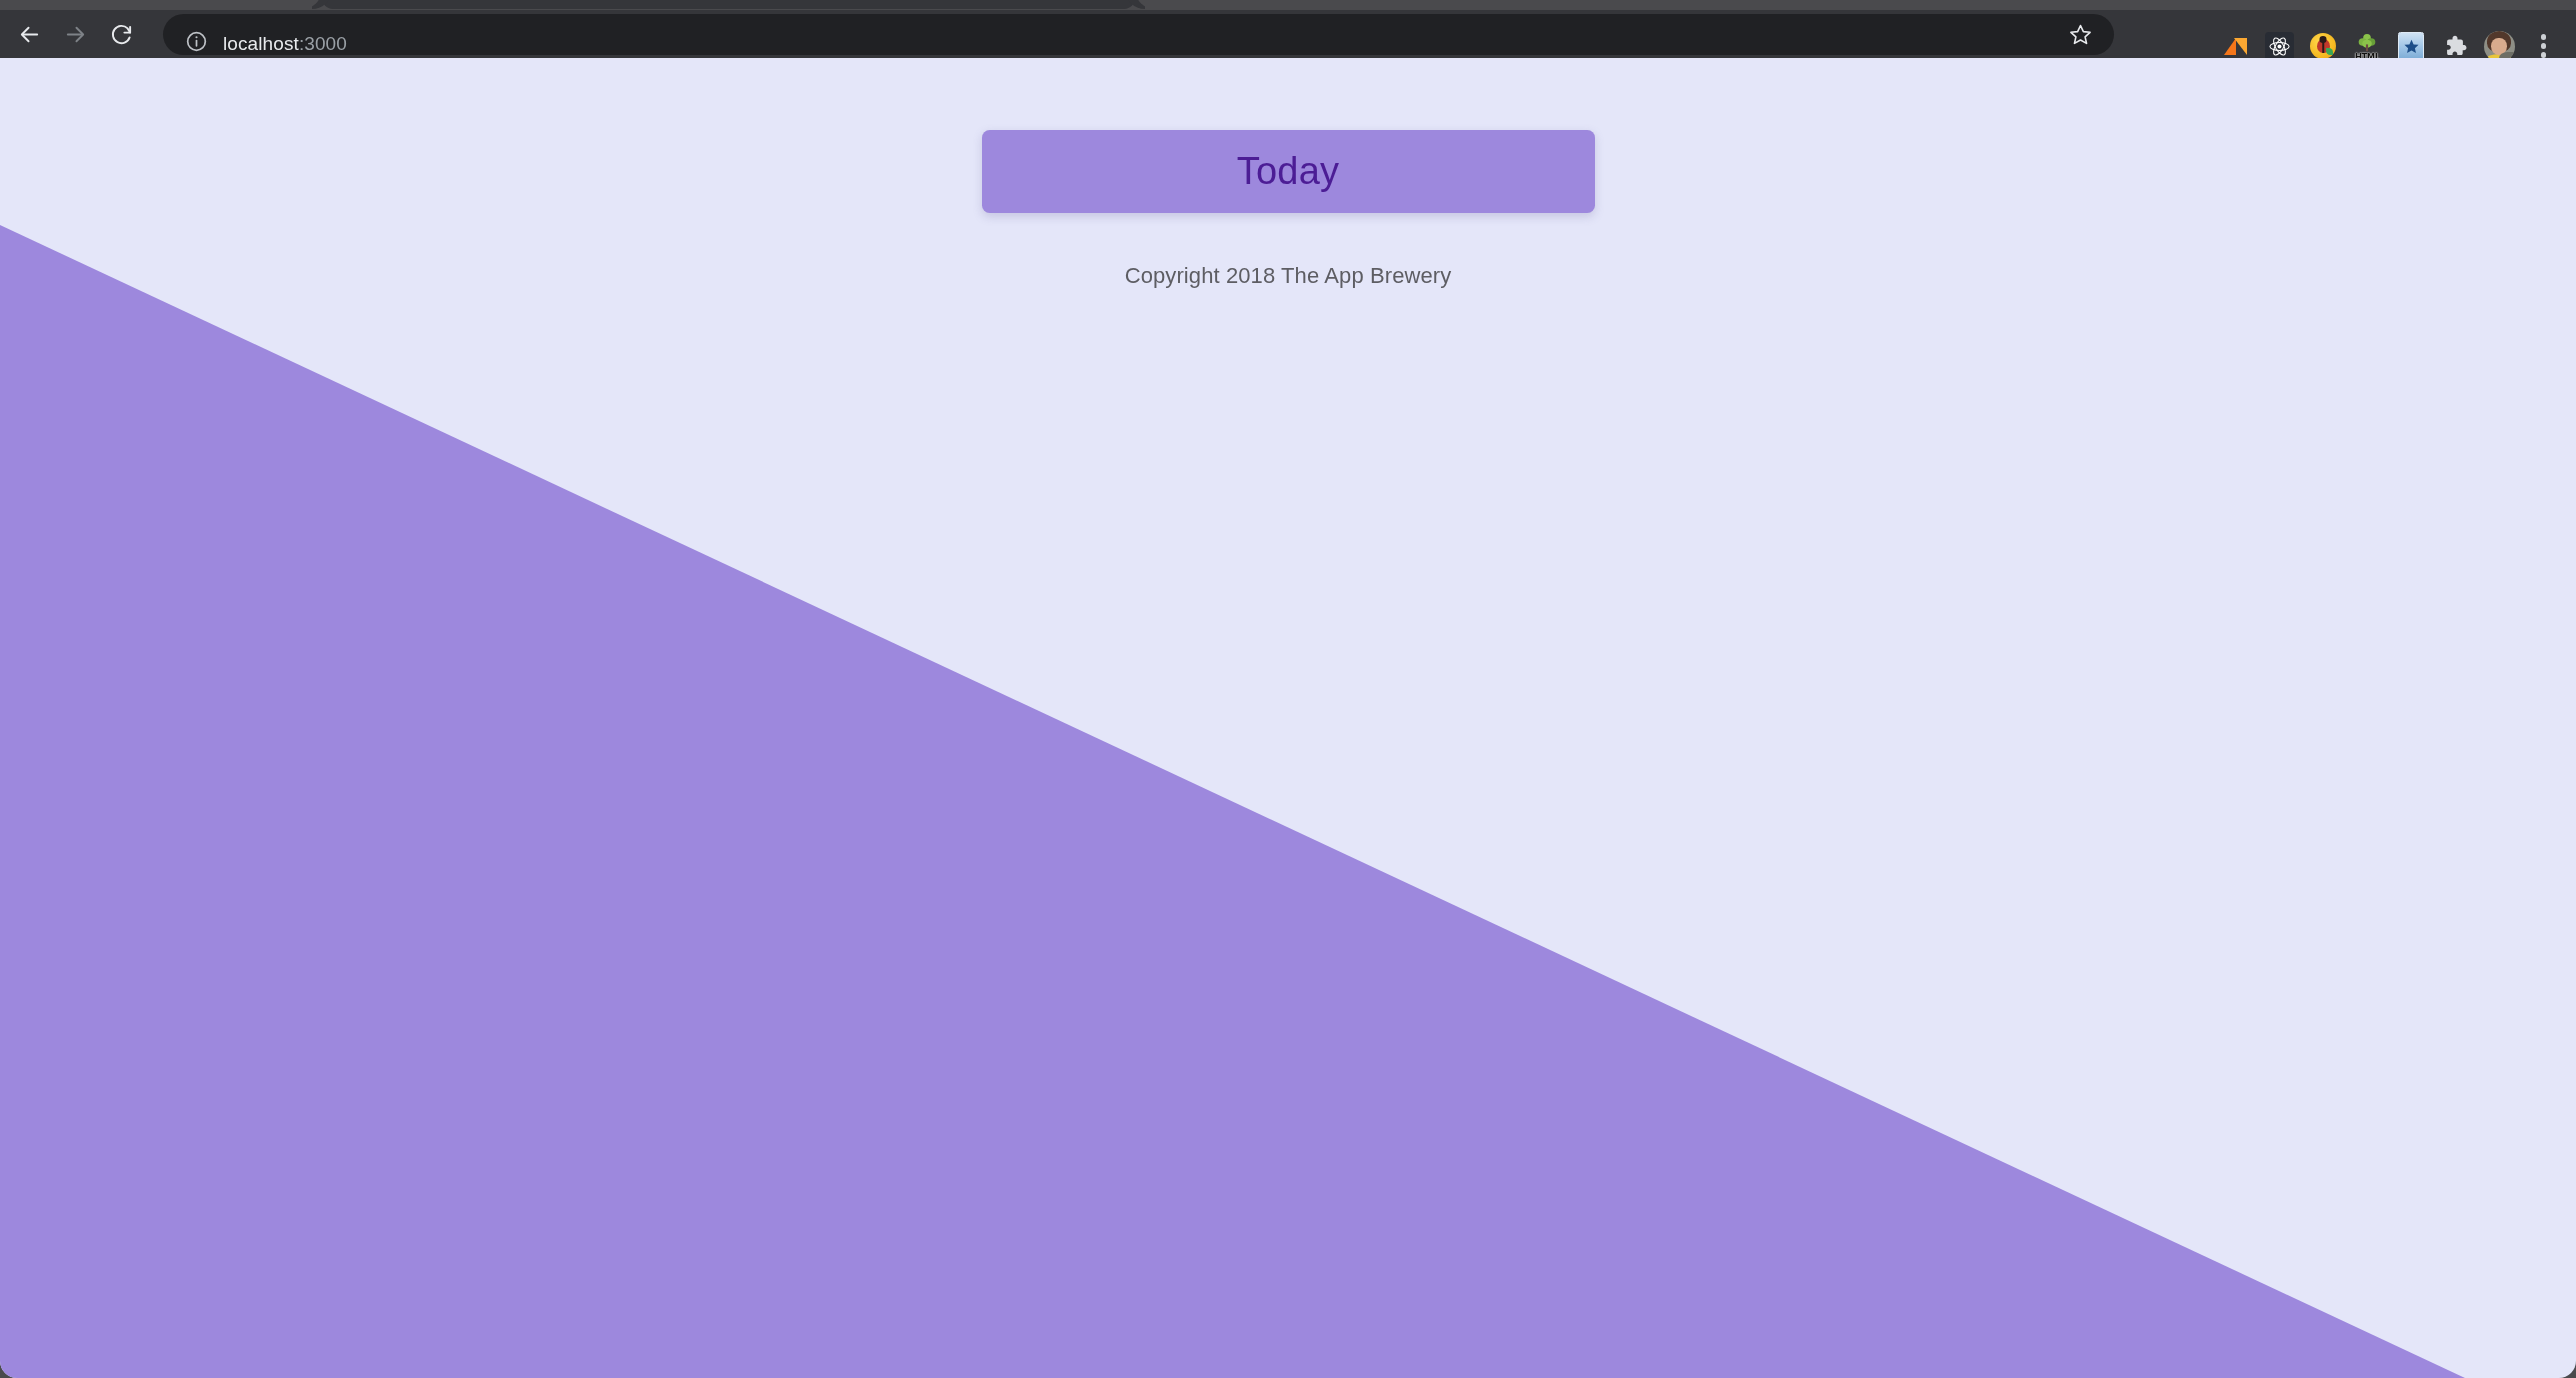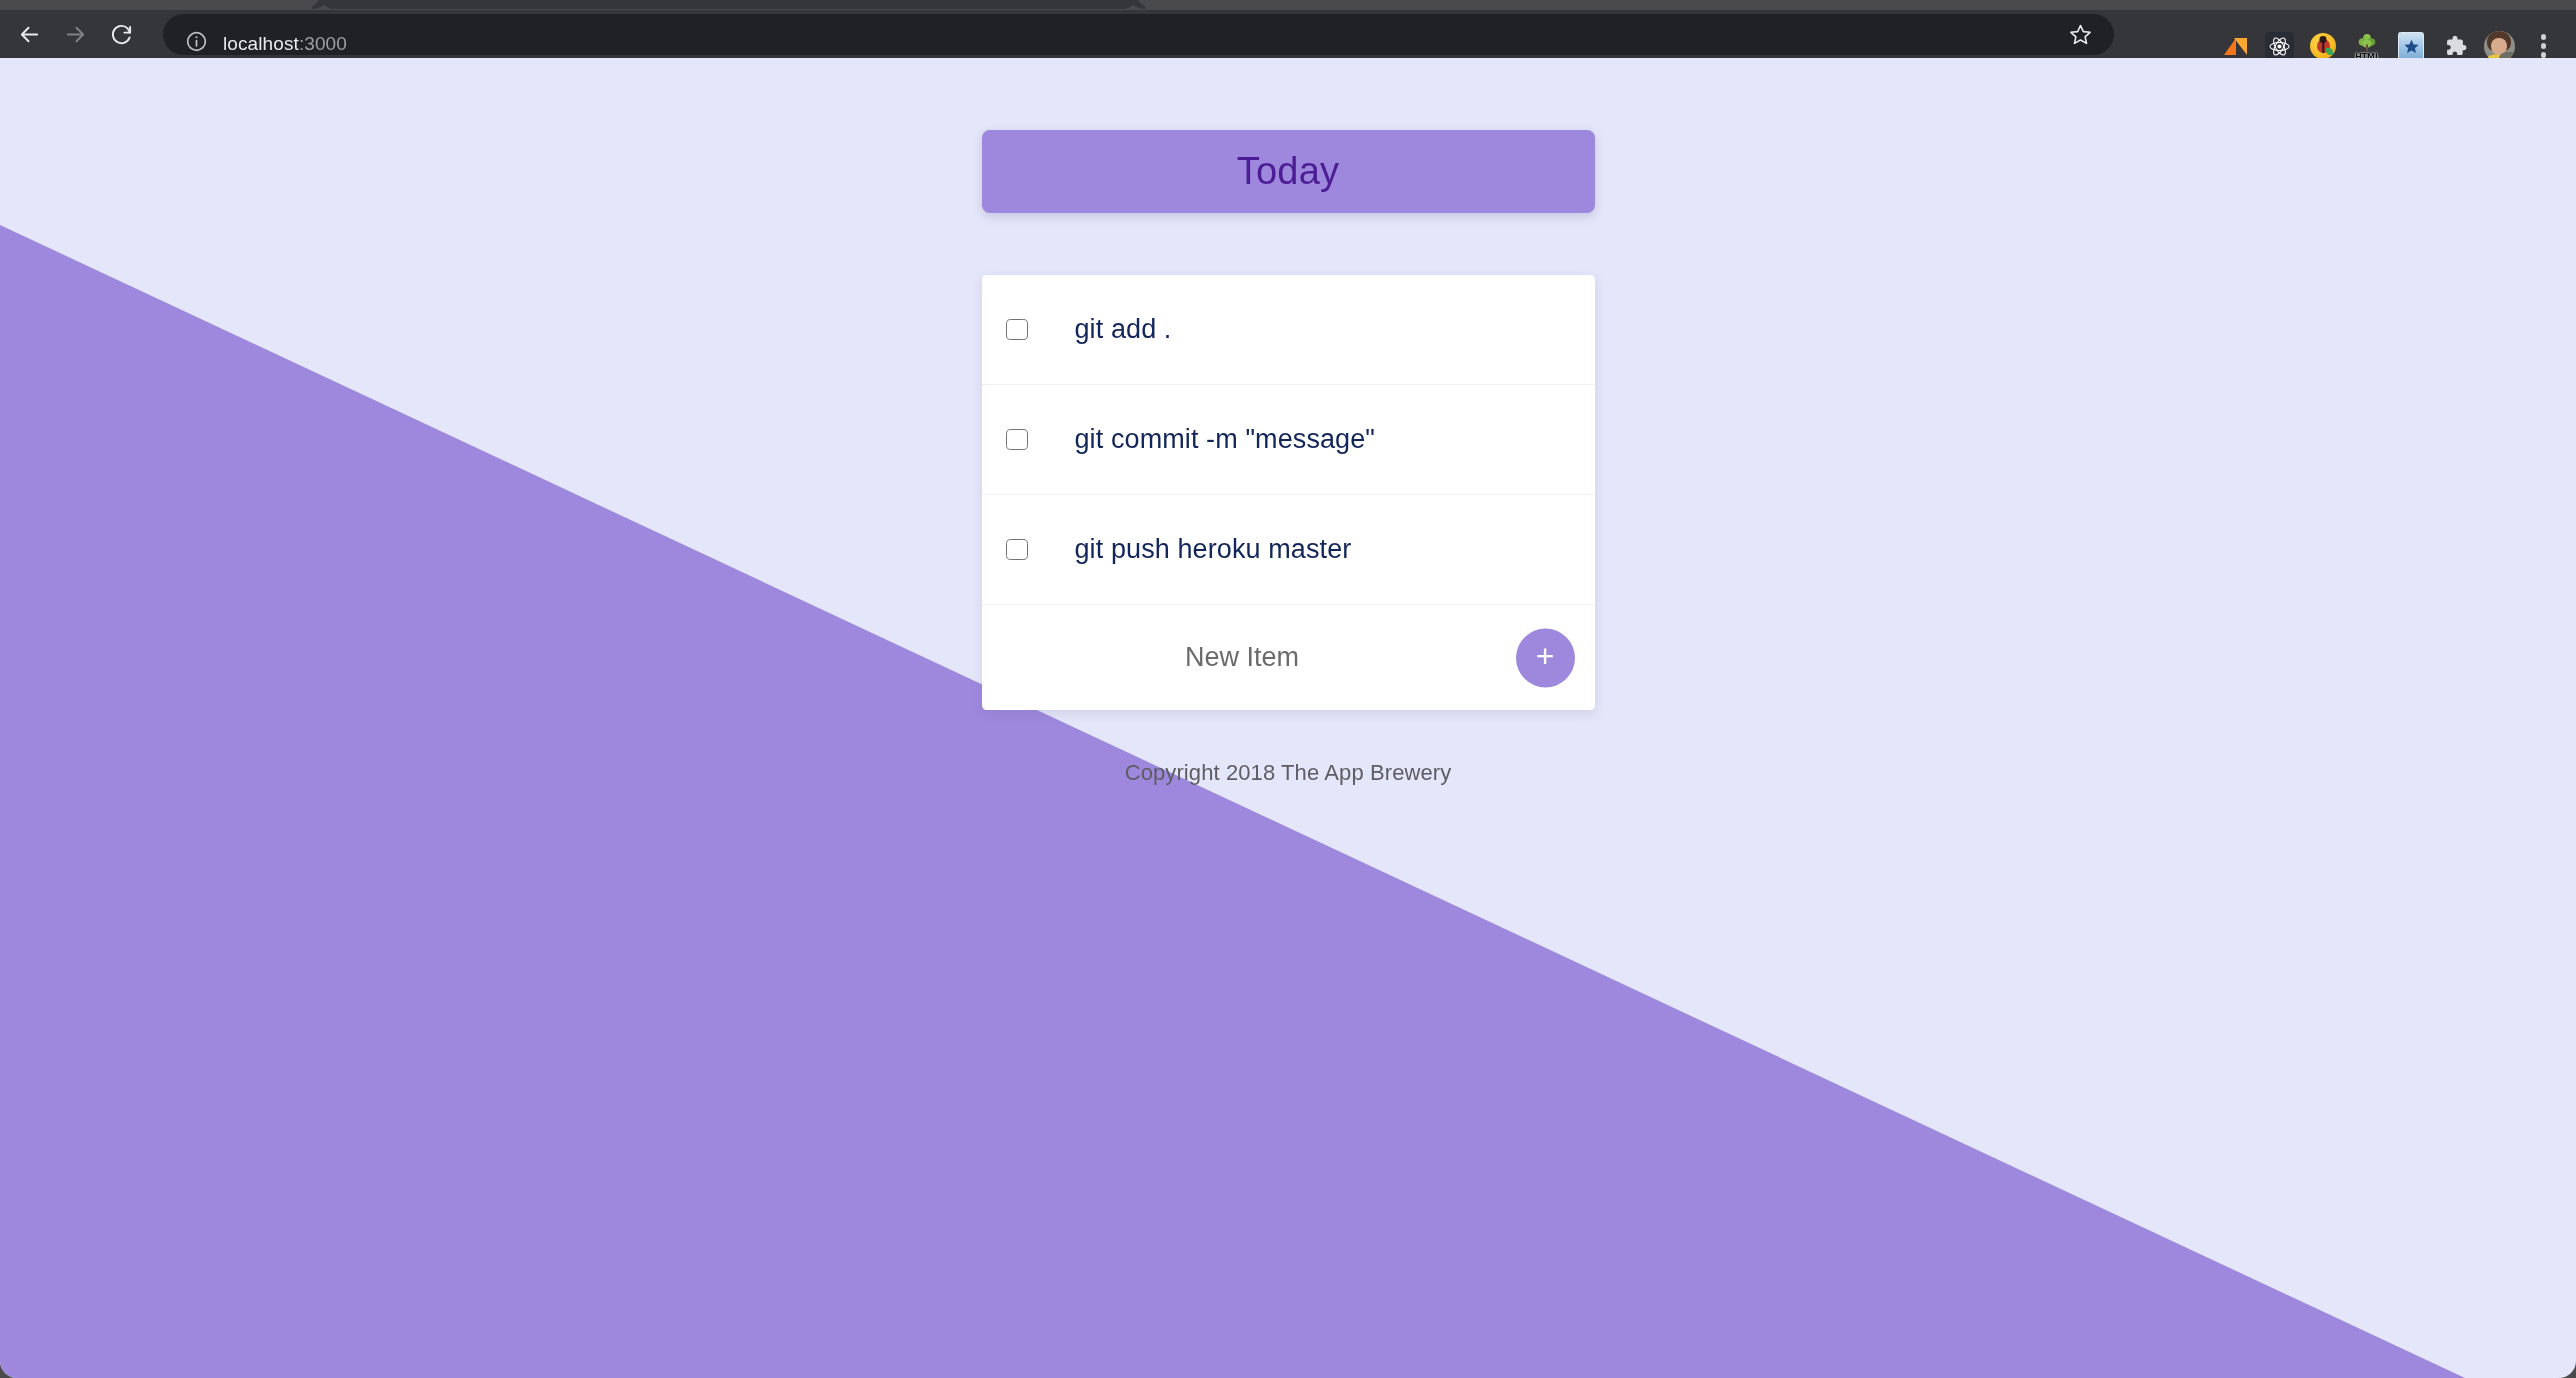--- a/index.html
+++ b/index.html
@@ -514,42 +514,19 @@
   <div class="viewport">
 
     <div class="diagonal-band"></div>
 
     <div class="page-content">
 
       <div class="today-header">
         <span class="today-title">Today</span>
       </div>
 
-      <div class="todo-card">
-
-        <div class="todo-row">
-          <span class="todo-checkbox"></span>
-          <span class="todo-text">git add .</span>
-        </div>
-
-        <div class="todo-row">
-          <span class="todo-checkbox"></span>
-          <span class="todo-text">git commit -m "message"</span>
-        </div>
-
-        <div class="todo-row">
-          <span class="todo-checkbox"></span>
-          <span class="todo-text">git push heroku master</span>
-        </div>
-
-        <div class="new-item-row">
-          <input class="new-item-input" type="text" placeholder="New Item" style="">
-          <button class="add-button">+</button>
-        </div>
-
-      </div>
 
       <div class="footer-copyright">Copyright 2018 The App Brewery</div>
 
     </div>
   </div>
 </div>
 
 
 </body></html>

